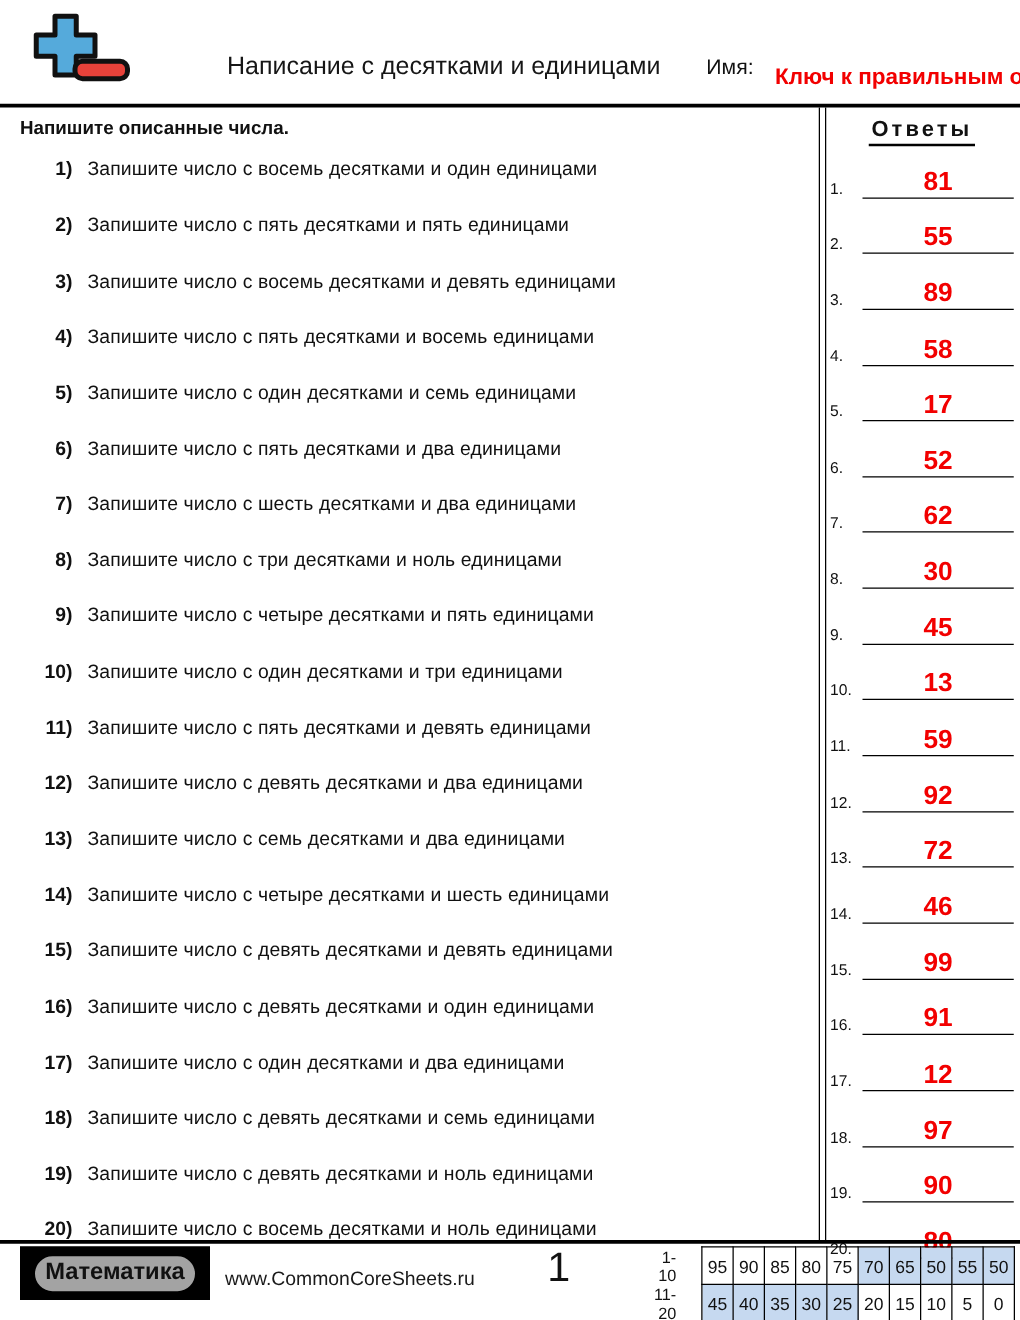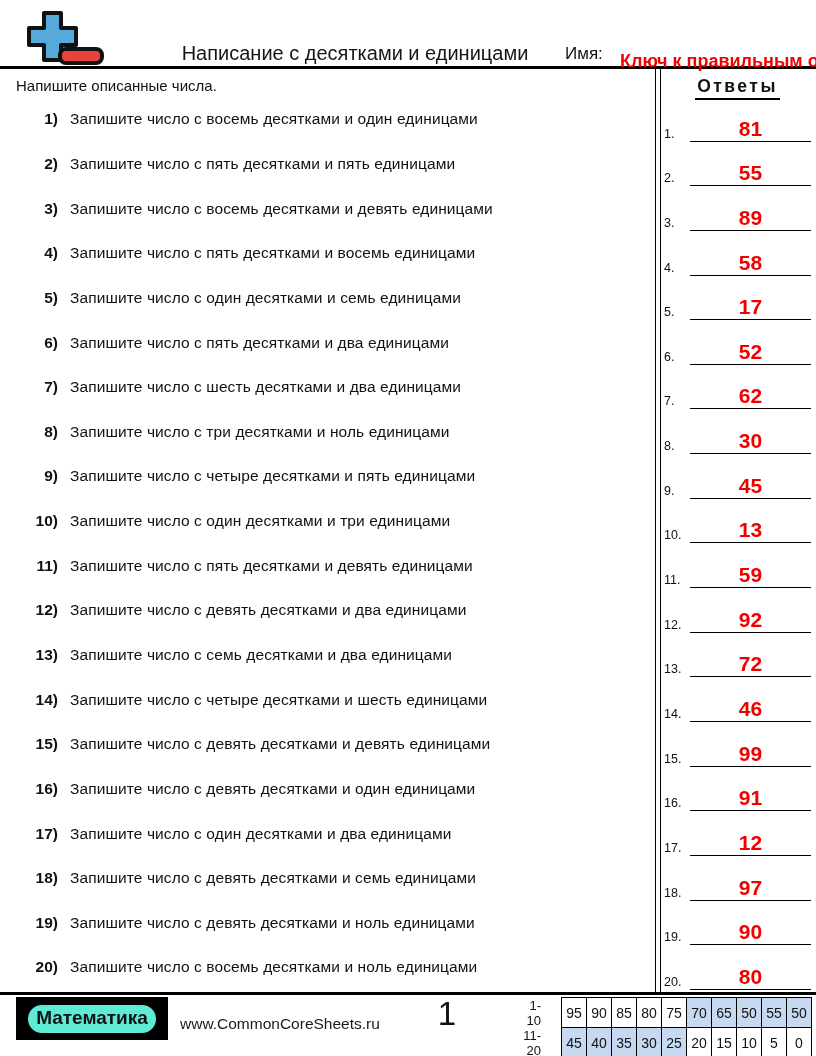--- a/index.html
+++ b/index.html
@@ -9,21 +9,21 @@
     font-family: "Liberation Sans", "DejaVu Sans", sans-serif;
     color: #111;
     position: relative;
     overflow: hidden;
   }
   .page { width: 816px; height: 1056px; display: flex; flex-direction: column; }
 
   
   .header {
     position: relative;
-    height: 69px;
+    height: 86px;
     border-bottom: 3px solid #000;
     flex: 0 0 auto;
   }
   .logo { position: absolute; left: 14px; top: 8px; }
   .title {
     position: absolute; left: 355px; top: 42px;
     transform: translateX(-50%);
     font-size: 20px; white-space: nowrap; color: #161616;
   }
   .name-label { position: absolute; left: 565px; top: 44px; font-size: 17px; }
@@ -31,21 +31,21 @@
     position: absolute; left: 620px; top: 51px;
     font-size: 18px; font-weight: bold;
     color: var(--red, #f00); white-space: nowrap;
   }
 
   
   .main { flex: 1 1 auto; display: flex; min-height: 0; }
   .questions { flex: 1 1 auto; padding-left: 16px; }
   .instructions {
     height: 28px; padding-top: 8px;
-    font-size: 15px; font-weight: normal;
+    font-size: 15px; font-weight: bold;
   }
   .question-row { height: 44.65px; display: flex; align-items: center; }
   .q-num {
     flex: 0 0 42px; text-align: right;
     font-weight: bold; font-size: 15.5px; margin-right: 12px;
   }
   .q-text { font-size: 15.5px; letter-spacing: 0.1px; }
 
   .divider {
     flex: 0 0 auto; width: 6px;
@@ -78,21 +78,21 @@
     flex: 0 0 auto; height: 64px;
     border-top: 3px solid #000;
   }
   .brand-box {
     position: absolute; left: 16px; top: 2px;
     width: 152px; height: 43px;
     background: #000;
     display: flex; align-items: center; justify-content: center;
   }
   .brand-pill {
-    background: #5eead4; border: 2.5px solid #000; border-radius: 22px;
+    background: #a3a3a3; border: 2.5px solid #000; border-radius: 22px;
     font-weight: bold; font-size: 19px;
     padding: 2px 8px 4px 8px; white-space: nowrap;
   }
   .website { position: absolute; left: 180px; top: 20px; font-size: 15.5px; color: #1a1a1a; }
   .page-number {
     position: absolute; left: 447px; top: 0px;
     transform: translateX(-50%);
     font-size: 33px; color: #111;
   }
   .score-table {

